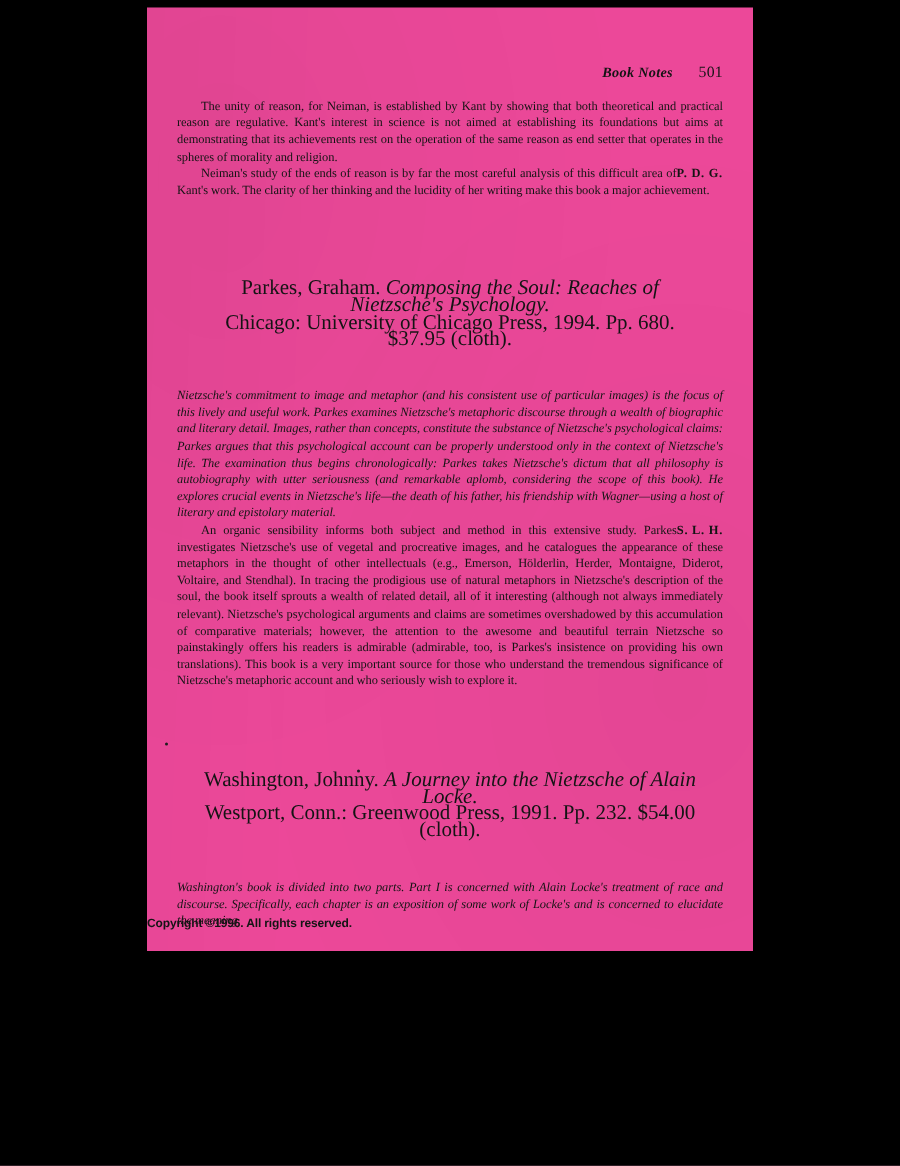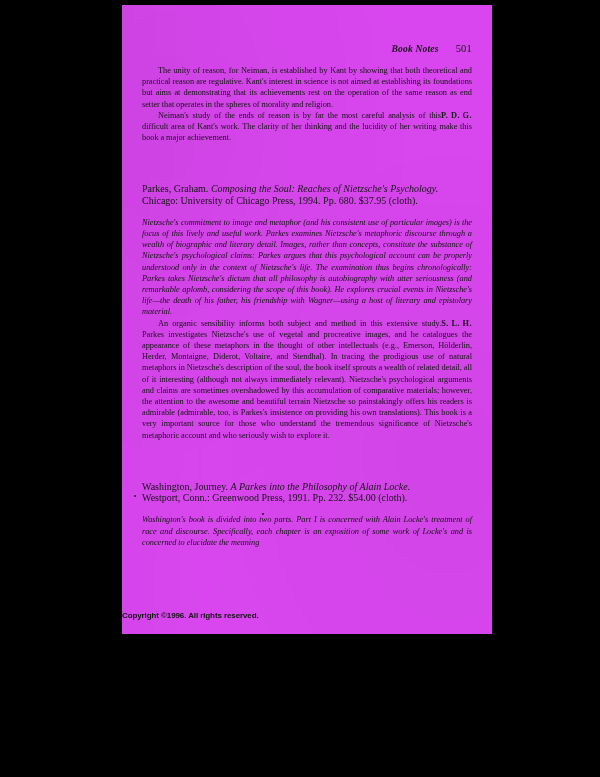--- a/index.html
+++ b/index.html
@@ -19,25 +19,25 @@
   .scan-surround {
     position: relative;
     width: 600px;
     height: 777px;
     background: #000000;
   }
 
   
   .page {
     position: absolute;
-    left: 122px;
+    left: 98px;
     top: 5px;
-    width: 370px;
+    width: 404px;
     height: 629px;
-    background: #d946ef;
+    background: #ec4899;
     color: #141414;
     box-sizing: border-box;
     padding: 0;
     overflow: hidden;
   }
 
   
   .page::after {
     content: "";
     position: absolute;
@@ -93,24 +93,24 @@
   .signature {
     float: right;
     font-weight: 700;
     letter-spacing: 0.5px;
     text-indent: 0;
     font-family: Liberation Serif, serif;
   }
 
   
   .citation {
-    margin: 0;
-    font-size: 10px;
+    margin: 15px;
+    font-size: 14px;
     line-height: 11.2px;
-    text-align: left;
+    text-align: center;
     text-indent: 0;
   }
   .citation .title-italic { font-style: italic; }
 
   
   .gap-after-review  { height: 40px; }
   .gap-after-cite    { height: 11px; }
 
   
   .speck {
@@ -161,22 +161,22 @@
 
       <div class="gap-after-cite"></div>
 
       <p class="body no-indent">Nietzsche's commitment to image and metaphor (and his consistent use of particular images) is the focus of this lively and useful work. Parkes examines Nietzsche's metaphoric discourse through a wealth of biographic and literary detail. Images, rather than concepts, constitute the substance of Nietzsche's psychological claims: Parkes argues that this psychological account can be properly understood only in the context of Nietzsche's life. The examination thus begins chronologically: Parkes takes Nietzsche's dictum that all philosophy is autobiography with utter seriousness (and remarkable aplomb, considering the scope of this book). He explores crucial events in Nietzsche's life—the death of his father, his friendship with Wagner—using a host of literary and epistolary material.</p>
 
       <p class="body"><span class="signature">S. L. H.</span><span>An organic sensibility informs both subject and method in this extensive study. Parkes investigates Nietzsche's use of vegetal and procreative images, and he catalogues the appearance of these metaphors in the thought of other intellectuals (e.g., Emerson, Hölderlin, Herder, Montaigne, Diderot, Voltaire, and Stendhal). In tracing the prodigious use of natural metaphors in Nietzsche's description of the soul, the book itself sprouts a wealth of related detail, all of it interesting (although not always immediately relevant). Nietzsche's psychological arguments and claims are sometimes overshadowed by this accumulation of comparative materials; however, the attention to the awesome and beautiful terrain Nietzsche so painstakingly offers his readers is admirable (admirable, too, is Parkes's insistence on providing his own translations). This book is a very important source for those who understand the tremendous significance of Nietzsche's metaphoric account and who seriously wish to explore it.</span></p>
 
       <div class="gap-after-review"></div>
 
       <div class="citation">
-        <span>Washington, Journey.</span>
-        <span class="title-italic">A Parkes into the Philosophy of Alain Locke.</span><br>
+        <span>Washington, Johnny.</span>
+        <span class="title-italic">A Journey into the Nietzsche of Alain Locke.</span><br>
         <span>Westport, Conn.: Greenwood Press, 1991. Pp. 232. $54.00 (cloth).</span>
       </div>
 
       <div class="gap-after-cite"></div>
 
       <p class="body no-indent">Washington's book is divided into two parts. Part I is concerned with Alain Locke's treatment of race and discourse. Specifically, each chapter is an exposition of some work of Locke's and is concerned to elucidate the meaning</p>
 
     </div>
 
     <span class="speck" style="left:12px; top:490px; width:2px; height:2px;"></span>

